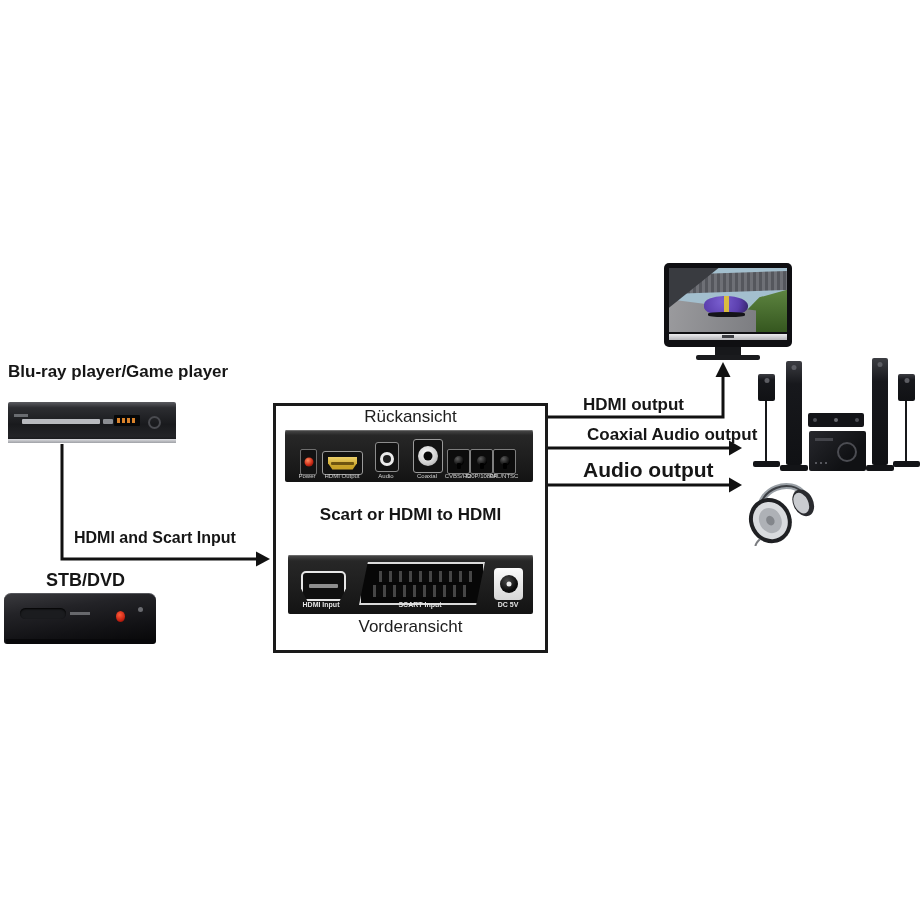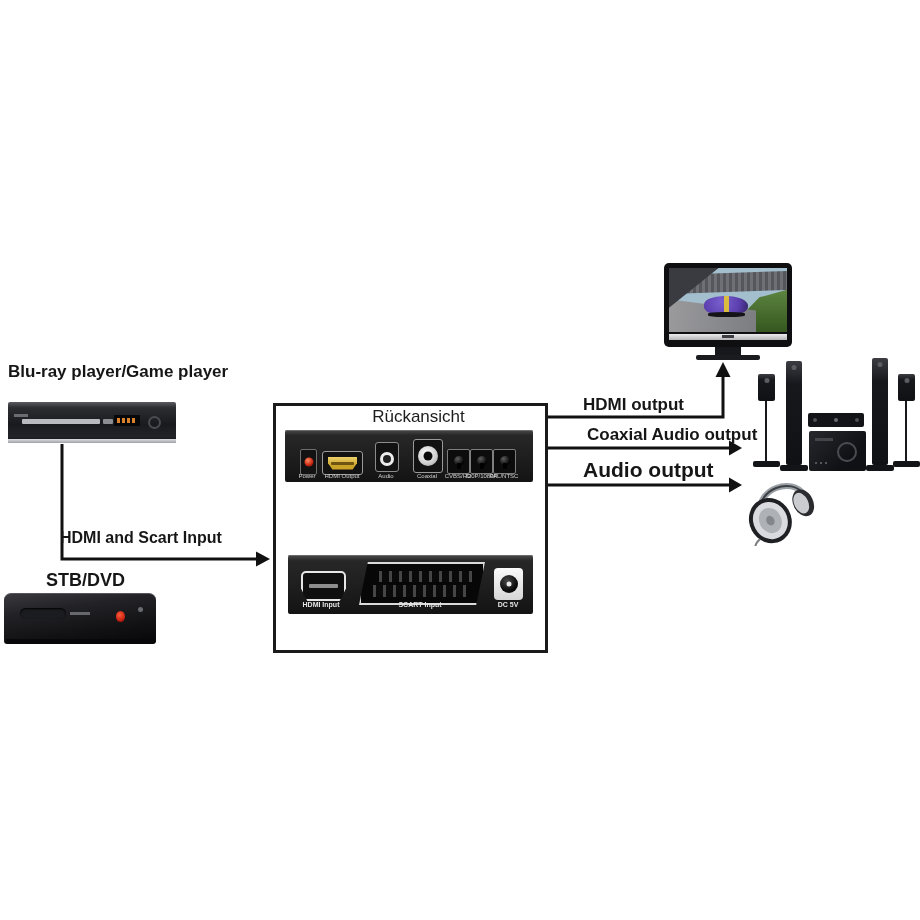--- a/index.html
+++ b/index.html
@@ -8,21 +8,21 @@
   .abs{position:absolute;}
   .label{position:absolute;font-weight:bold;color:#161616;white-space:nowrap;}
 
   
   svg.wires{position:absolute;left:0;top:0;width:920px;height:920px;pointer-events:none;}
   .wire{stroke:var(--line);stroke-width:3;fill:none;}
   .arrowhead{fill:var(--line);}
 
   
   .bluray-label{left:8px;top:362px;font-size:17px;}
-  .input-label{left:60px;top:529px;font-size:16px;}
+  .input-label{left:74px;top:529px;font-size:16px;}
   .stb-label{left:46px;top:570px;font-size:18px;}
 
   .bluray{left:8px;top:402px;width:168px;height:41px;}
   .bluray .body{position:absolute;inset:0;border-radius:2px;
     background:linear-gradient(180deg,#5a5b60 0%,#2c2d31 14%,#191a1d 55%,#232427 84%,#0b0b0d 100%);}
   .bluray .tray{position:absolute;left:14px;top:17px;width:78px;height:5px;background:#d4d6da;opacity:.85;border-radius:1px;}
   .bluray .traybtn{position:absolute;left:95px;top:17px;width:10px;height:5px;background:#8b8d92;border-radius:1px;}
   .bluray .display{position:absolute;left:106px;top:13px;width:26px;height:11px;background:#060708;border-radius:1px;}
   .bluray .digits{position:absolute;left:3px;top:3px;width:18px;height:5px;
     background:repeating-linear-gradient(90deg,#d9822b 0 3px,transparent 3px 5px);}
@@ -39,21 +39,21 @@
     box-shadow:inset 0 1px 2px #000;}
   .dvd .brand{position:absolute;left:66px;top:19px;width:20px;height:3px;background:#8f9095;opacity:.65;}
   .dvd .redbtn{position:absolute;left:112px;top:18px;width:9px;height:11px;border-radius:50%;
     background:radial-gradient(circle at 40% 35%,#ff5a38,#c21f10 65%,#5e0c04);}
   .dvd .dot{position:absolute;left:134px;top:14px;width:5px;height:5px;background:#6a6b70;border-radius:50%;}
   .dvd .foot{position:absolute;left:2px;bottom:0;width:148px;height:5px;background:#08080a;border-radius:0 0 3px 3px;}
 
   
   .converter{left:273px;top:403px;width:269px;height:244px;border:3px solid #1a1a1a;background:#fff;}
   .c-label{position:absolute;left:0;width:100%;text-align:center;font-size:17px;color:#1c1c1c;}
-  .rueck{top:1px;padding-left:8px;}
+  .rueck{top:1px;}
   .vorder{top:211px;}
   .c-title{position:absolute;left:0;top:99px;width:100%;text-align:center;font-size:17px;font-weight:bold;color:#151515;}
 
   .panel{position:absolute;border-radius:2px;
     background:linear-gradient(180deg,#4b4b4b 0%,#272727 10%,#1d1d1d 58%,#131313 100%);
     box-shadow:inset 0 1px 0 #6a6a6a;}
   .rear-panel{left:9px;top:24px;width:248px;height:52px;}
   .front-panel{left:12px;top:149px;width:245px;height:59px;}
 
   .pl{position:absolute;top:43px;transform:translateX(-50%);font-size:6px;color:#cfcfcf;white-space:nowrap;}
@@ -225,36 +225,38 @@
 
       <div class="pl" style="left:22px">Power</div>
       <div class="pl" style="left:57px">HDMI Output</div>
       <div class="pl" style="left:101px">Audio</div>
       <div class="pl" style="left:142px">Coaxial</div>
       <div class="pl" style="left:173px">CVBS/HD</div>
       <div class="pl" style="left:196px">720P/1080P</div>
       <div class="pl" style="left:219px">PAL/NTSC</div>
     </div>
 
+    <div class="c-title">Scart or HDMI to HDMI</div>
 
     <div class="panel front-panel">
       <div class="port f-hdmi"></div>
       <div class="port f-scart">
         <div class="row r1"></div>
         <div class="row r2"></div>
       </div>
       <div class="port f-dc">
           <span class="jack"></span>
         </div>
 
       <div class="fl" style="left:33px">HDMI Input</div>
       <div class="fl" style="left:132px">SCART Input</div>
       <div class="fl" style="left:220px">DC 5V</div>
     </div>
 
+    <div class="c-label vorder">Vorderansicht</div>
   </div>
 
   <div class="label out1">HDMI output</div>
   <div class="label out2">Coaxial Audio output</div>
   <div class="label out3">Audio output</div>
 
   <div class="abs tv">
     <div class="tv-bezel">
       <div class="tv-screen">
         <div class="scr-stands"></div>

